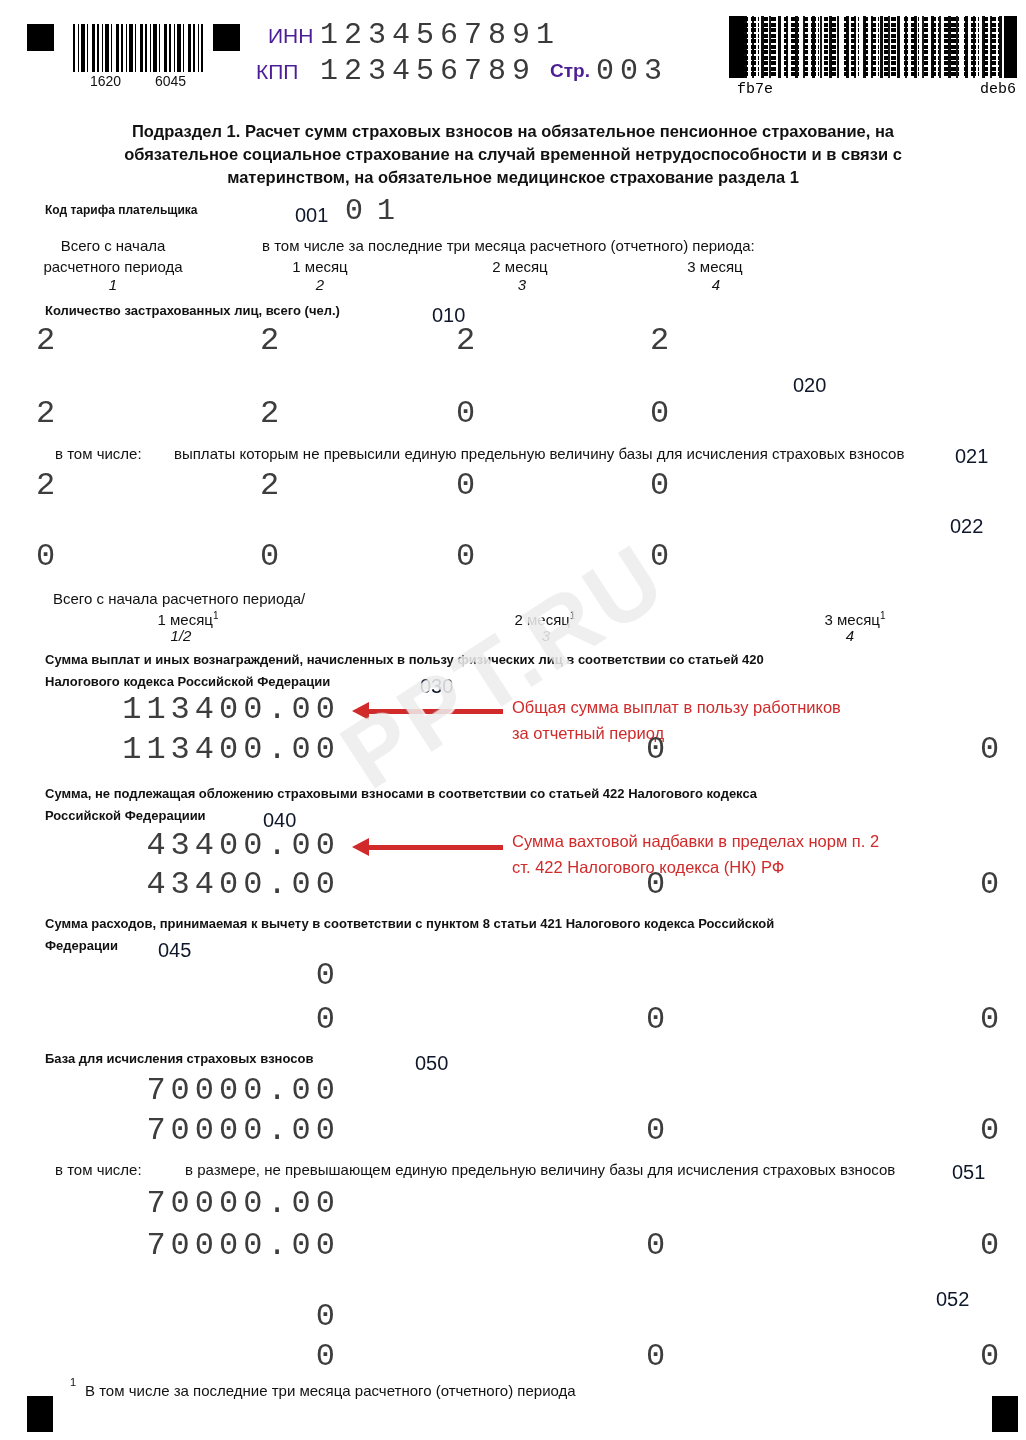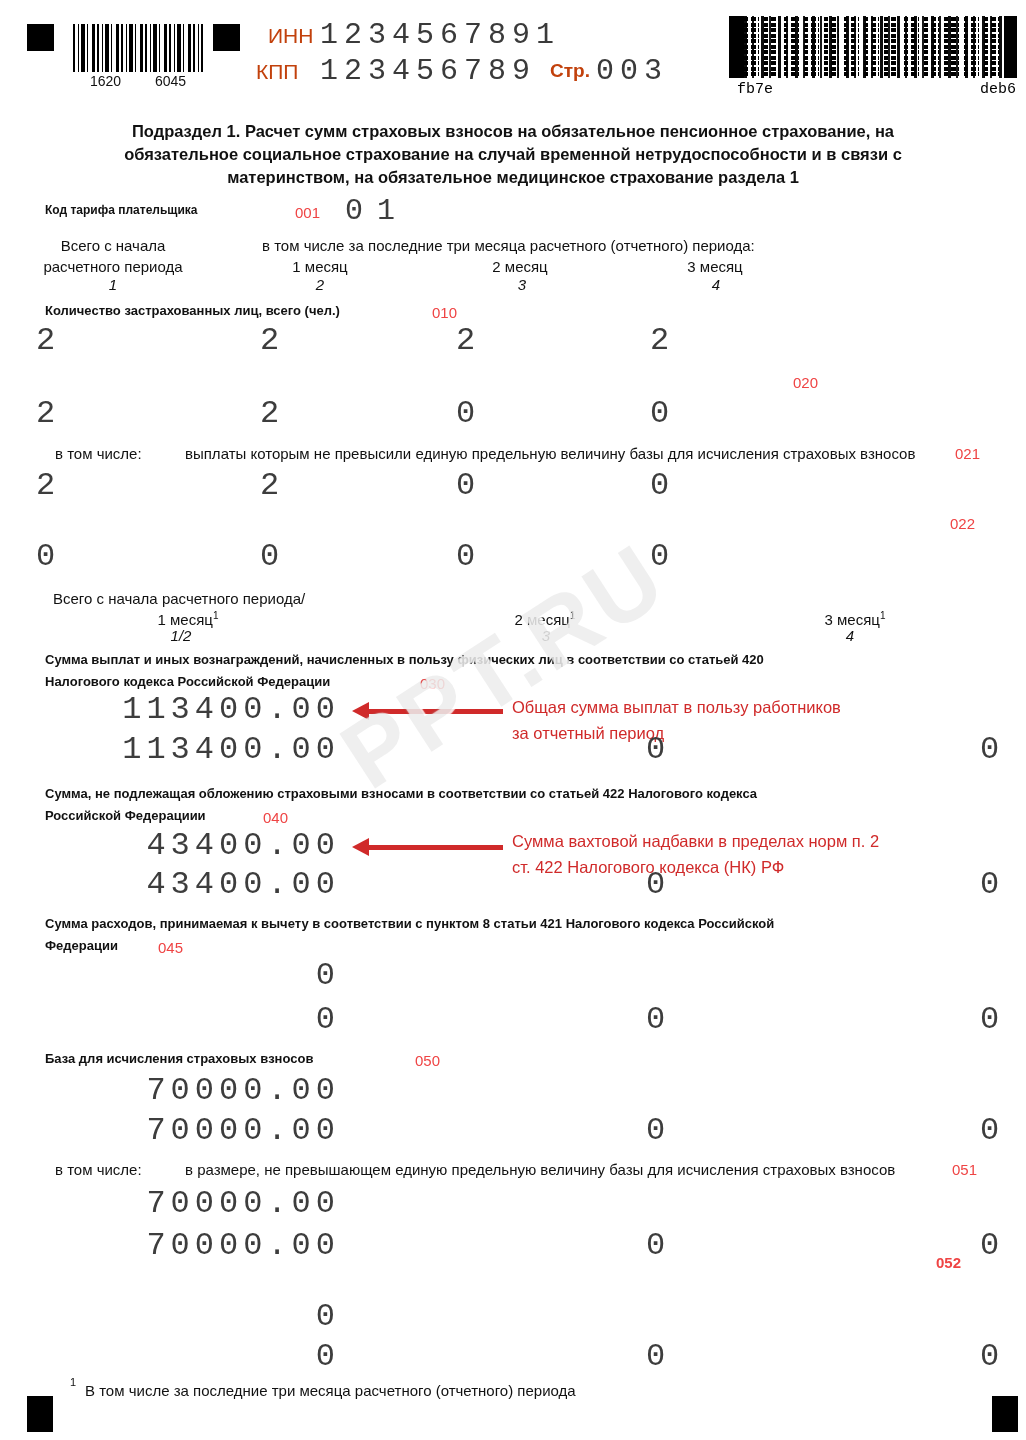--- a/index.html
+++ b/index.html
@@ -2,30 +2,30 @@
 <html style="--red: #d02a2a;"><head>
 <meta charset="utf-8">
 <style>
   :root { --red:#d02a2a; --ink:#111; --digit:#3d3d3d; }
   html,body{margin:0;padding:0;background:#fff;}
   .sheet{position:relative;width:1026px;height:1440px;background:#fff;overflow:hidden;
          font-family:"Liberation Sans",sans-serif;color:var(--ink);}
   .sq{position:absolute;background:#000;}
   .lbl-b{position:absolute;font-weight:bold;font-size:13px;white-space:nowrap;}
   .lbl{position:absolute;font-size:15px;white-space:nowrap;}
-  .code{position:absolute;font-size:15px;color:#ef4444;white-space:nowrap;text-align:right;}
+  .code{position:absolute;font-size:20px;color:#0f172a;white-space:nowrap;text-align:right;}
   .hdr{position:absolute;font-size:15px;white-space:nowrap;transform:translateX(-50%);text-align:center;}
   .hdr sup{font-size:10px;}
   .numi{position:absolute;font-size:15px;font-style:italic;transform:translateX(-50%);}
   .val{position:absolute;font-family:"Liberation Mono",monospace;font-size:32px;font-weight:normal;
        letter-spacing:5px;color:var(--digit);white-space:nowrap;line-height:1;}
   .val-total{left:100px;width:240px;text-align:right;}
   .idval{position:absolute;font-family:"Liberation Mono",monospace;font-size:30px;letter-spacing:6px;
          color:#3a3a3a;white-space:nowrap;line-height:1;}
-  .idlbl{position:absolute;font-size:21px;color:#c2410c;white-space:nowrap;}
+  .idlbl{position:absolute;font-size:21px;color:#4c1d95;white-space:nowrap;}
   .red{position:absolute;color:var(--red);font-size:16.5px;white-space:nowrap;}
   .arrow{position:absolute;height:5px;background:var(--red);}
   .arrow::before{content:"";position:absolute;left:-16px;top:-7px;width:0;height:0;
     border-right:17px solid var(--red);border-top:9px solid transparent;border-bottom:9px solid transparent;}
   .title{position:absolute;left:73px;top:120px;width:880px;text-align:center;font-weight:bold;
          font-size:16.5px;line-height:23px;}
   .barcode1d{position:absolute;left:73px;top:24px;width:130px;height:48px;background:
     repeating-linear-gradient(90deg,#000 0 2px,#fff 2px 5px,#000 5px 6px,#fff 6px 8px,
     #000 8px 12px,#fff 12px 14px,#000 14px 15px,#fff 15px 19px,#000 19px 22px,#fff 22px 24px);}
   .bc-cap{position:absolute;left:73px;top:73px;width:130px;display:flex;justify-content:space-around;
@@ -90,21 +90,21 @@
   <div class="val" style="left:456px;top:325px;">2</div>
   <div class="val" style="left:650px;top:325px;">2</div>
 
   <div class="code" style="left:793px;top:374px;">020</div>
   <div class="val" style="left:36px;top:398px;">2</div>
   <div class="val" style="left:260px;top:398px;">2</div>
   <div class="val" style="left:456px;top:398px;">0</div>
   <div class="val" style="left:650px;top:398px;">0</div>
 
   <div class="lbl" style="left:55px;top:445px;">в том числе:</div>
-  <div class="lbl" style="left:185px;top:445px;">выплаты которым не превысили единую предельную величину базы для исчисления страховых взносов</div>
+  <div class="lbl" style="left:174px;top:445px;">выплаты которым не превысили единую предельную величину базы для исчисления страховых взносов</div>
   <div class="code" style="left:955px;top:445px;">021</div>
   <div class="val" style="left:36px;top:470px;">2</div>
   <div class="val" style="left:260px;top:470px;">2</div>
   <div class="val" style="left:456px;top:470px;">0</div>
   <div class="val" style="left:650px;top:470px;">0</div>
 
   <div class="code" style="left:950px;top:515px;">022</div>
   <div class="val" style="left:36px;top:541px;">0</div>
   <div class="val" style="left:260px;top:541px;">0</div>
   <div class="val" style="left:456px;top:541px;">0</div>
@@ -156,21 +156,21 @@
   <div class="val" style="left:980px;top:1115px;">0</div>
 
   <div class="lbl" style="left:55px;top:1161px;">в том числе:</div>
   <div class="lbl" style="left:185px;top:1161px;">в размере, не превышающем единую предельную величину базы для исчисления страховых взносов</div>
   <div class="code" style="left:952px;top:1161px;">051</div>
   <div class="val val-total" style="top:1188px;">70000.00</div>
   <div class="val val-total" style="top:1230px;">70000.00</div>
   <div class="val" style="left:646px;top:1230px;">0</div>
   <div class="val" style="left:980px;top:1230px;">0</div>
 
-  <div class="code" style="left:936px;top:1254px;font-weight:bold;">052</div>
+  <div class="code" style="left:936px;top:1288px;">052</div>
   <div class="val val-total" style="top:1301px;">0</div>
   <div class="val val-total" style="top:1341px;">0</div>
   <div class="val" style="left:646px;top:1341px;">0</div>
   <div class="val" style="left:980px;top:1341px;">0</div>
 
   <div class="foot-sup" style="left:70px;top:1376px;">1</div>
   <div class="lbl" style="left:85px;top:1382px;">В том числе за последние три месяца расчетного (отчетного) периода</div>
 
   <div class="sq" style="left:27px;top:1396px;width:26px;height:36px;"></div>
   <div class="sq" style="left:992px;top:1396px;width:26px;height:36px;"></div>

